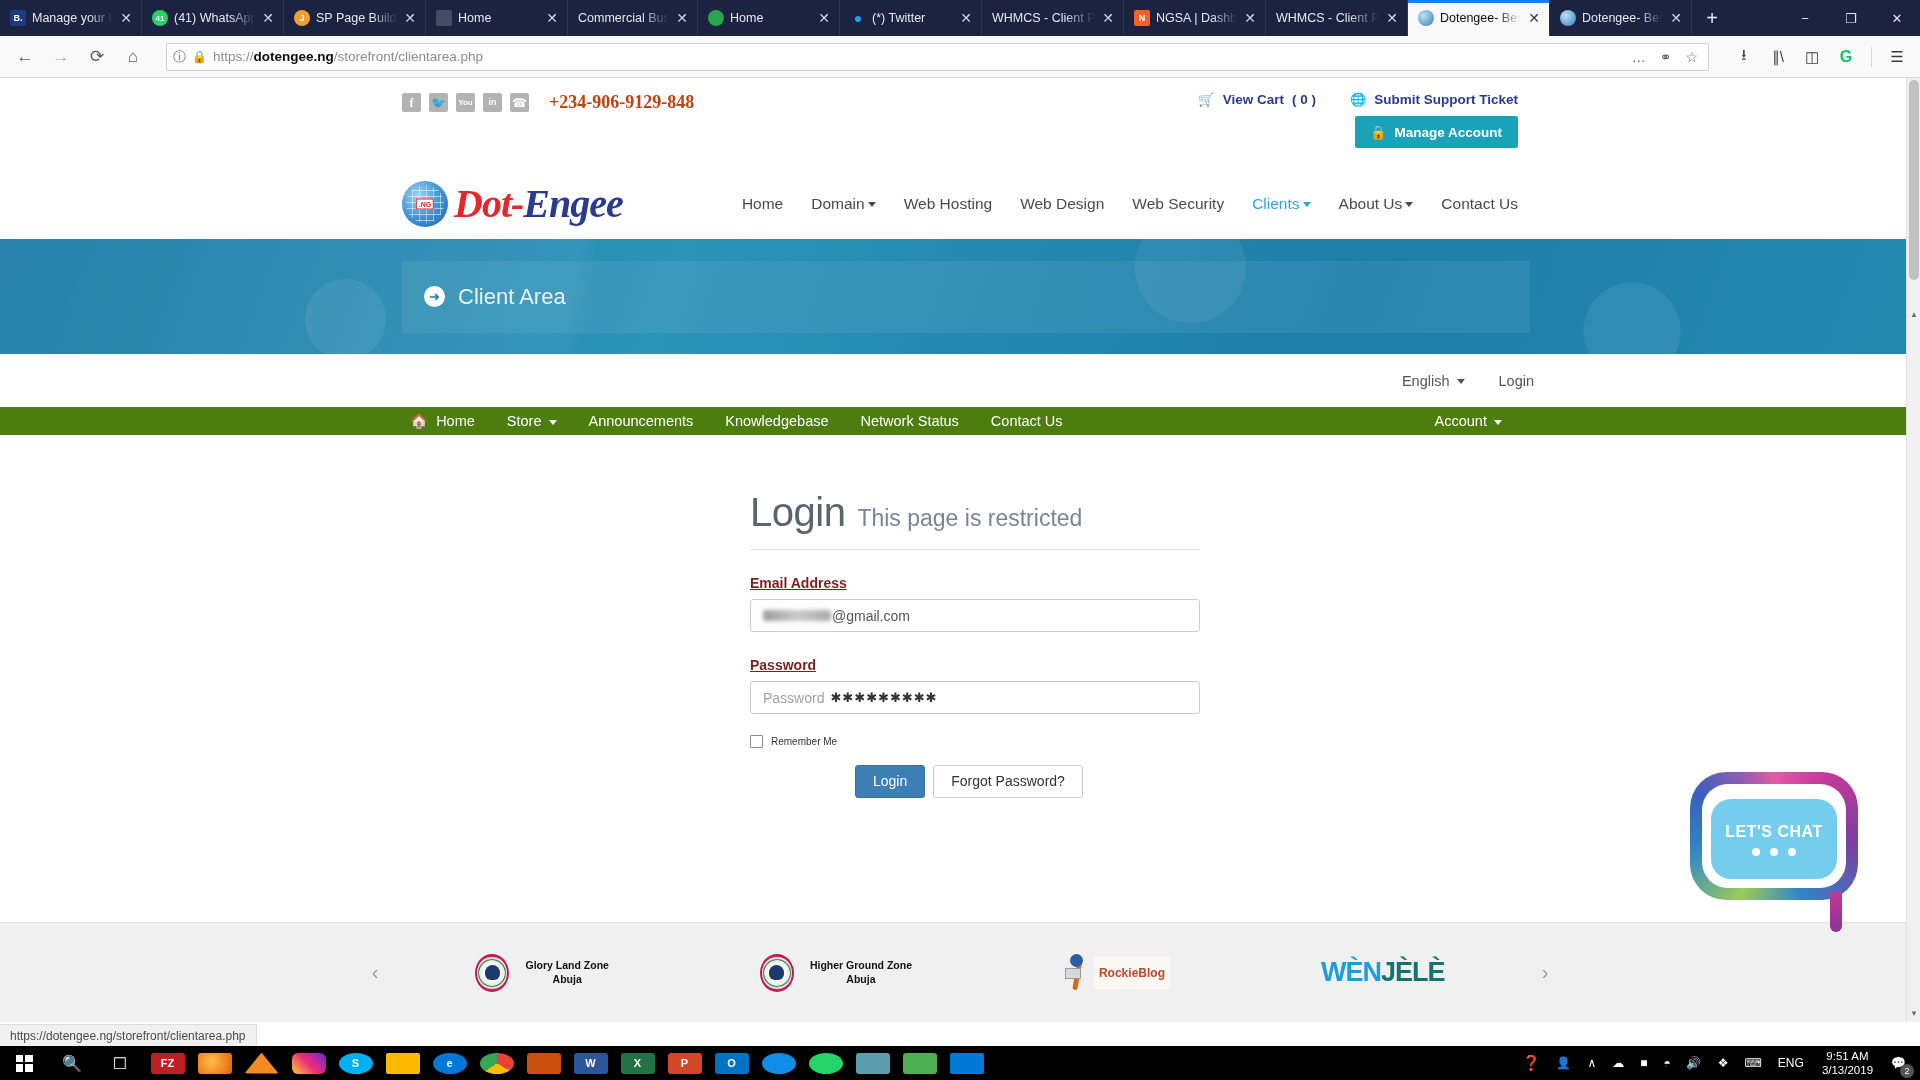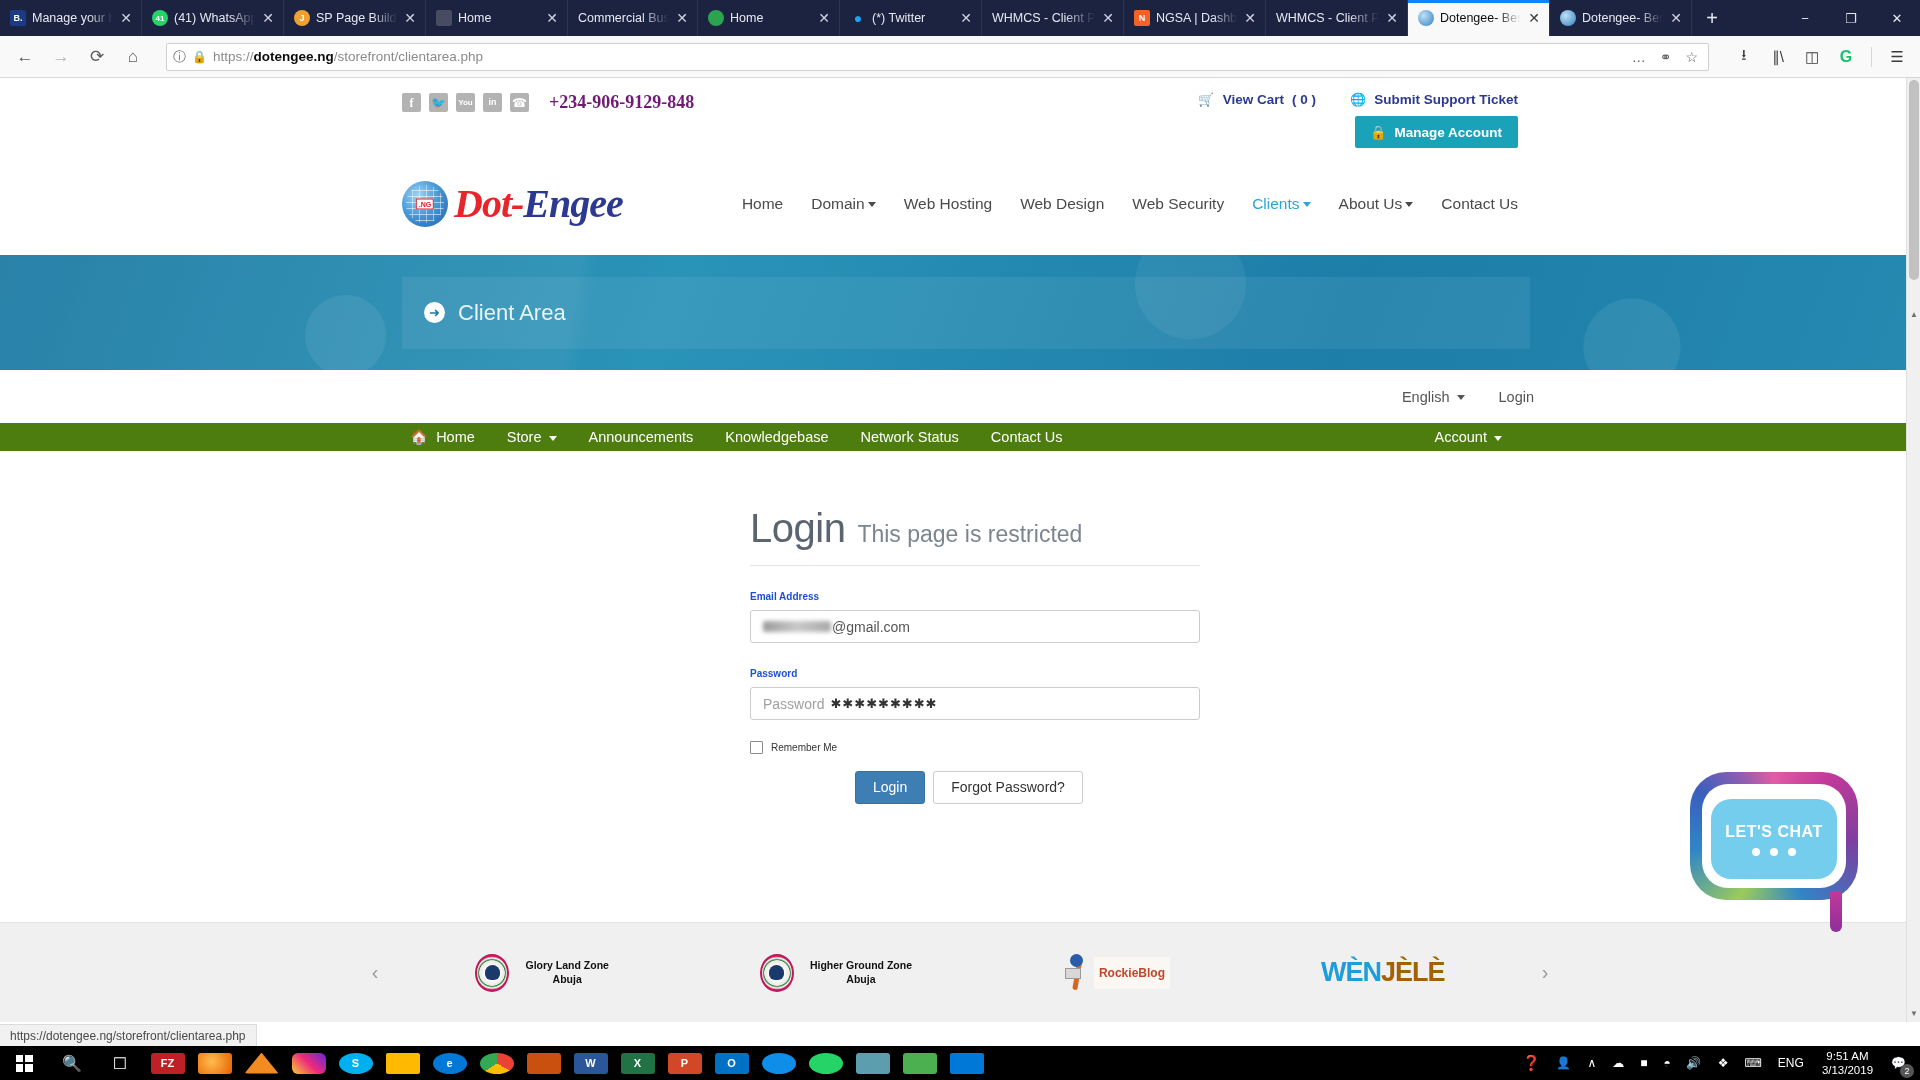--- a/index.html
+++ b/index.html
@@ -119,38 +119,38 @@
   
   .topbar { padding: 14px 0 10px; }
   .topbar-inner { display: flex; align-items: flex-start; }
   .social { display: flex; align-items: center; gap: 8px; padding-left: 12px;}
   .sicon {
     width: 19px; height: 19px; background: #b3b3b3; border-radius: 2px;
     display: flex; align-items: center; justify-content: center;
     color: #fff; font-size: 12px; line-height: 1;
   }
   .phone {
-    margin-left: 12px; color: #701a75; font-weight: bold;
+    margin-left: 12px; color: #c2410c; font-weight: bold;
     font-family: "Liberation Serif", serif; font-size: 18px;
   }
   .topright { margin-left: auto; text-align: right; padding-right: 12px; }
   .toplinks { display: flex; align-items: center; gap: 34px; justify-content: flex-end; }
   .toplink {
     color: #2b3990; font-weight: bold; font-size: 13.5px;
     display: flex; align-items: center; gap: 8px;
   }
   .toplink .gi { color: #b3b3b3; font-size: 13px; }
   .manage-btn {
     display: inline-flex; align-items: center; gap: 7px;
     background: #1aa3b8; color: #fff; font-weight: bold; font-size: 13.5px;
     padding: 8px 16px; margin-top: 9px; border-radius: 2px;
   }
 
   
-  .mainnav { display: flex; align-items: center; padding: 22px 0 28px; }
+  .mainnav { display: flex; align-items: center; padding: 22px 0 12px; }
   .logo { display: flex; align-items: center; padding-left: 12px; }
   .globe {
     width: 46px; height: 46px; border-radius: 50%;
     background: radial-gradient(circle at 35% 32%, #9fd4f5 0%, #4a9ad8 45%, #1b5fa8 100%);
     position: relative; overflow: hidden; flex: 0 0 46px;
   }
   .globe::before {
     content: ""; position: absolute; inset: 4px;
     border-radius: 50%;
     background:
@@ -238,22 +238,23 @@
   .form-wrap { width: 480px; margin: 0 auto; padding-left: 30px; }
   .login-head {
     display: flex; align-items: baseline; gap: 12px;
     border-bottom: 1px solid #e3e3e3; padding-bottom: 14px;
   }
   .login-head h1 {
     font-size: 40px; font-weight: 300; color: #5a6570; letter-spacing: -.5px;
   }
   .login-head .sub { font-size: 23px; font-weight: 300; color: #7b8590; }
   .flabel {
-    font-size: 10px; font-weight: bold; color: #1d4ed8;
+    font-size: 14px; font-weight: bold; color: #7f1d1d;
     margin: 25px 0 8px;
+    text-decoration: underline;
   }
   .finput {
     width: 100%; height: 33px; border: 1px solid #ccc; border-radius: 3px;
     background: #fff; display: flex; align-items: center; padding: 0 12px;
     font-size: 14px; color: #555;
   }
   .redact {
     display: inline-block; width: 68px; height: 11px;
     background: linear-gradient(to right,#9a9a9a,#c9c9c9,#a8a8a8);
     filter: blur(2px); border-radius: 2px; margin-right: 1px;
@@ -313,21 +314,21 @@
   .rockie-icon .box {
     position: absolute; left: 2px; top: 14px; width: 16px; height: 11px;
     background: #d8d8d8; border: 1px solid #9a9a9a;
   }
   .rockie-text { font-size: 12px; font-weight: bold; color: #c2472a; background:#fbf7f3; padding: 9px 5px;}
   .wenjele {
     font-size: 27px; font-weight: bold; letter-spacing: -1px;
     font-family: "Liberation Sans", sans-serif;
   }
   .wenjele .c1 { color: #1f9dd9; }
-  .wenjele .c2 { color: #a16207; }
+  .wenjele .c2 { color: #0f766e; }
 
   
   .chat-bubble {
     position: absolute; right: 62px; bottom: 122px; width: 168px; height: 128px;
     z-index: 40;
   }
   .chat-outer {
     position: absolute; inset: 0; border-radius: 36px; padding: 12px;
     background:
       conic-gradient(from 210deg, #9dcb5a 0deg, #2f86c8 50deg, #3a5fbd 90deg,

